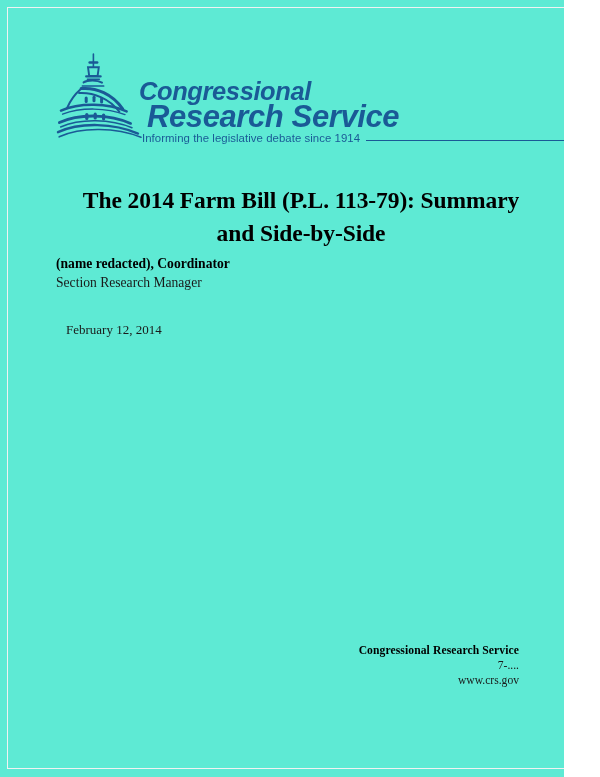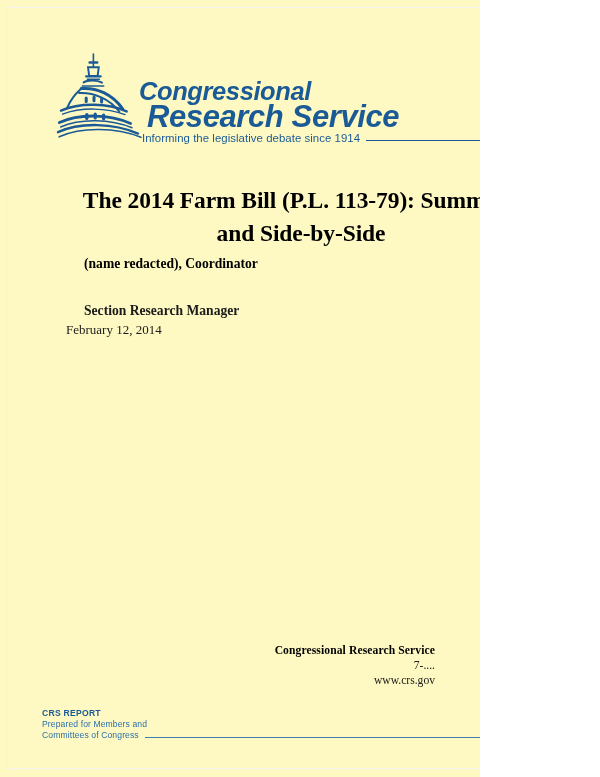--- a/index.html
+++ b/index.html
@@ -10,23 +10,23 @@
   body {
     width: 600px;
     height: 777px;
     font-family: "Liberation Serif", serif;
     -webkit-font-smoothing: antialiased;
   }
 
   
   .page {
     position: relative;
-    width: 480px;
+    width: 564px;
     height: 777px;
-    background: #fef9c3;
+    background: #5eead4;
     box-sizing: border-box;
     overflow: hidden;
   }
   .page-border {
     position: absolute;
     left: 7px;
     top: 7px;
     width: 585px;
     height: 762px;
     border: 1px solid #f2f2f2;
@@ -106,38 +106,37 @@
     font-size: 23.5px;
     line-height: 33px;
     color: #000000;
     letter-spacing: -0.1px;
     text-align: center;
   }
 
   
   .byline {
     position: absolute;
-    left: 84px;
+    left: 56px;
     top: 254px;
     width: 420px;
   }
   .byline .author {
     font-family: "Liberation Serif", serif;
     font-weight: bold;
     font-size: 13.6px;
     line-height: 19px;
     color: #000000;
   }
   .byline .role {
     font-family: "Liberation Serif", serif;
-    font-weight: bold;
+    font-weight: normal;
     font-size: 13.6px;
     line-height: 19px;
     color: #1a1a1a;
-    margin-top: 28px;
   }
   .pub-date {
     position: absolute;
     left: 66px;
     top: 320px;
     font-family: Liberation Serif, serif;
     font-size: 13px;
     line-height: 19px;
     color: #1a1a1a;
   }
@@ -270,22 +269,14 @@
   </div>
 
   <div class="pub-date">February 12, 2014</div>
 
   <div class="colophon">
     <div class="org">Congressional Research Service</div>
     <div class="meta">7-....</div>
     <div class="meta">www.crs.gov</div>
   </div>
 
-  <div class="report-stamp">
-    <div class="stamp-title">CRS REPORT</div>
-    <div class="stamp-sub">Prepared for Members and</div>
-    <div class="stamp-last-row">
-      <span class="stamp-sub">Committees of Congress</span>
-      <span class="stamp-rule"></span>
-    </div>
-  </div>
 
 </div>
 
 </body></html>

